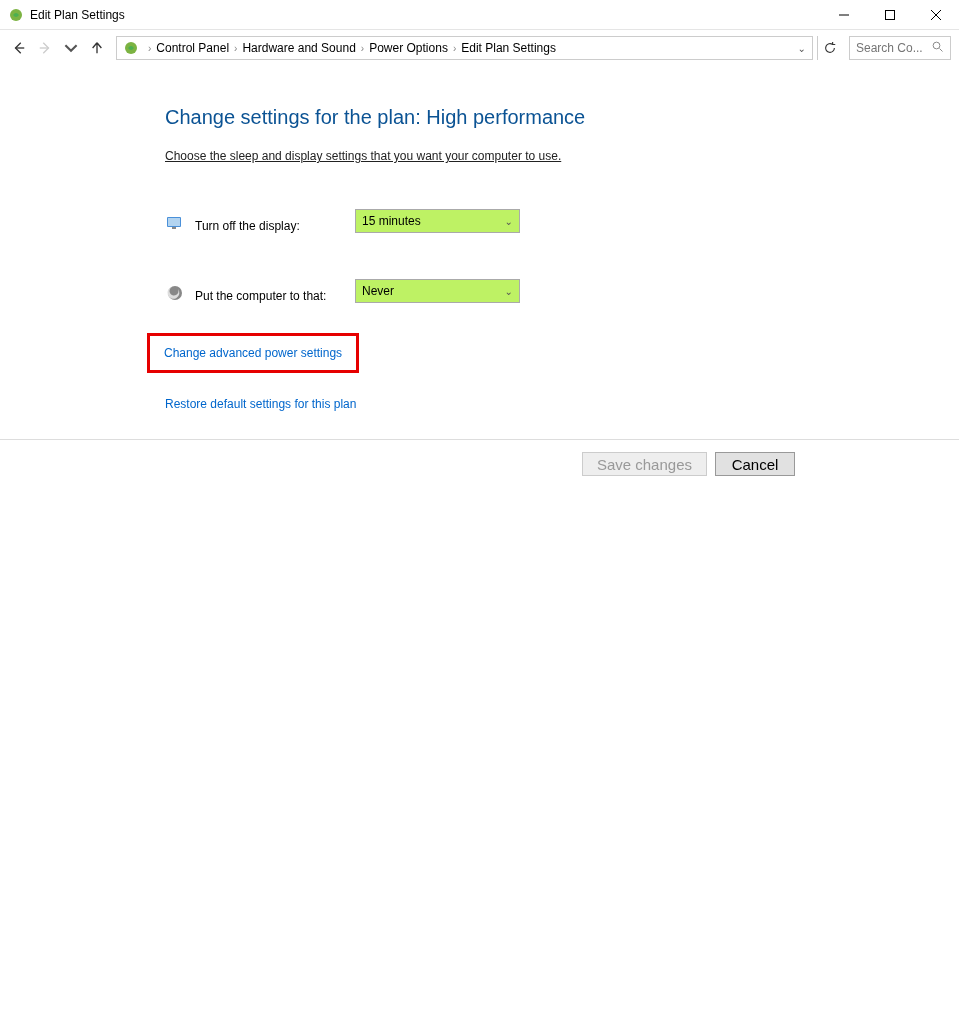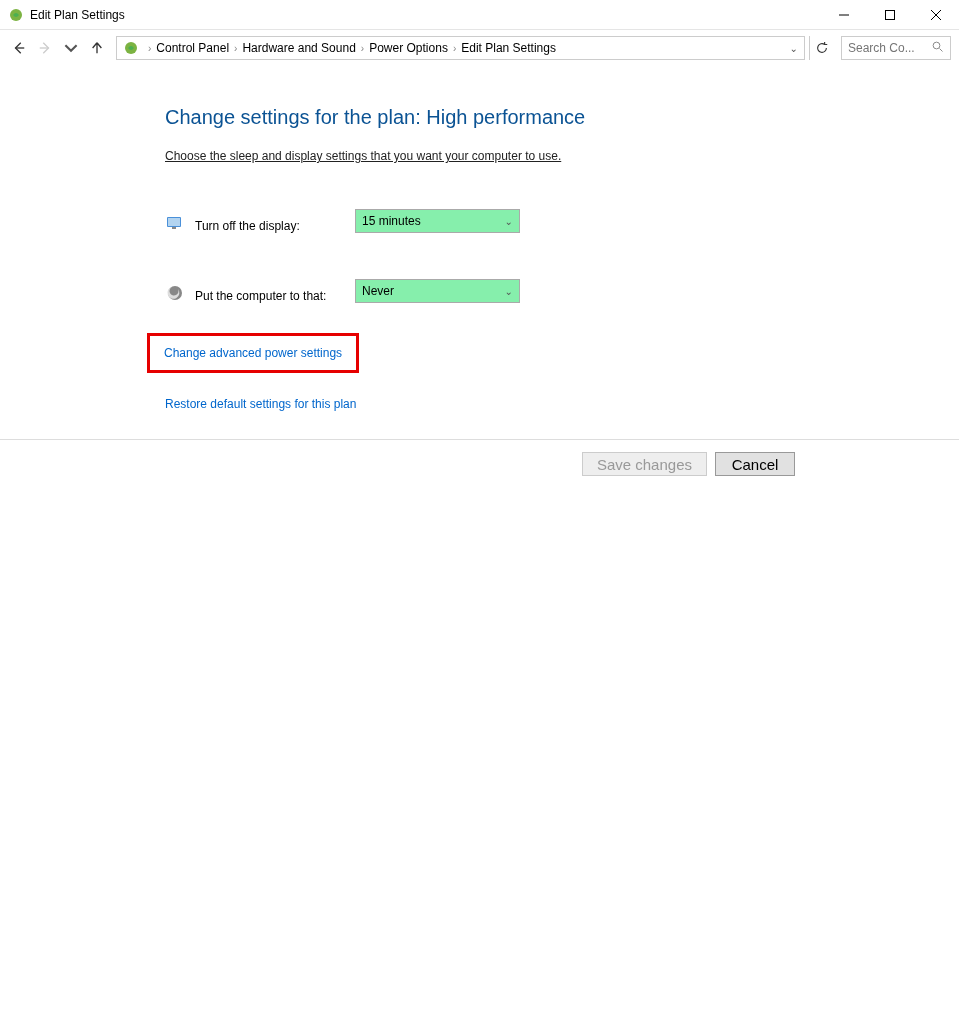--- a/index.html
+++ b/index.html
@@ -62,21 +62,21 @@
 .breadcrumb { display: flex; align-items: center; font-size: 12px; }
 .breadcrumb .sep { color: #888; margin: 0 5px; font-size: 10px; }
 .breadcrumb .crumb { color: #000; }
 .addr-end { margin-left: auto; display: flex; align-items: center; gap: 4px; padding-right:4px;}
 .refresh-btn {
   width: 24px; height: 24px;
   display: flex; align-items: center; justify-content: center;
   border-left: 1px solid #ccc;
 }
 .searchbox {
-  width: 110px;
+  width: 102px;
   border: 1px solid #ccc;
   height: 24px;
   display: flex;
   align-items: center;
   padding: 0 6px;
   margin-left: 4px;
 }
 .searchbox input {
   border: none; outline: none; flex: 1; font-size: 12px; color: #777;
   font-family: inherit; min-width: 0;
@@ -108,21 +108,21 @@
   display: inline-flex; align-items: center; justify-content: center;
 }
 .setting-label {
   width: 160px;
   font-size: 12px;
 }
 .dropdown {
   width: 165px;
   height: 24px;
   border: 1px solid #aaa;
-  background: #86efac;
+  background: #bef264;
   display: flex;
   align-items: center;
   padding: 0 6px;
   font-size: 12px;
 }
 .dropdown .val { flex: 1; }
 .dropdown .chev { color: #555; font-size: 10px; }
 .links-block { margin-top: 30px; }
 .link {
   color: #0066cc;

